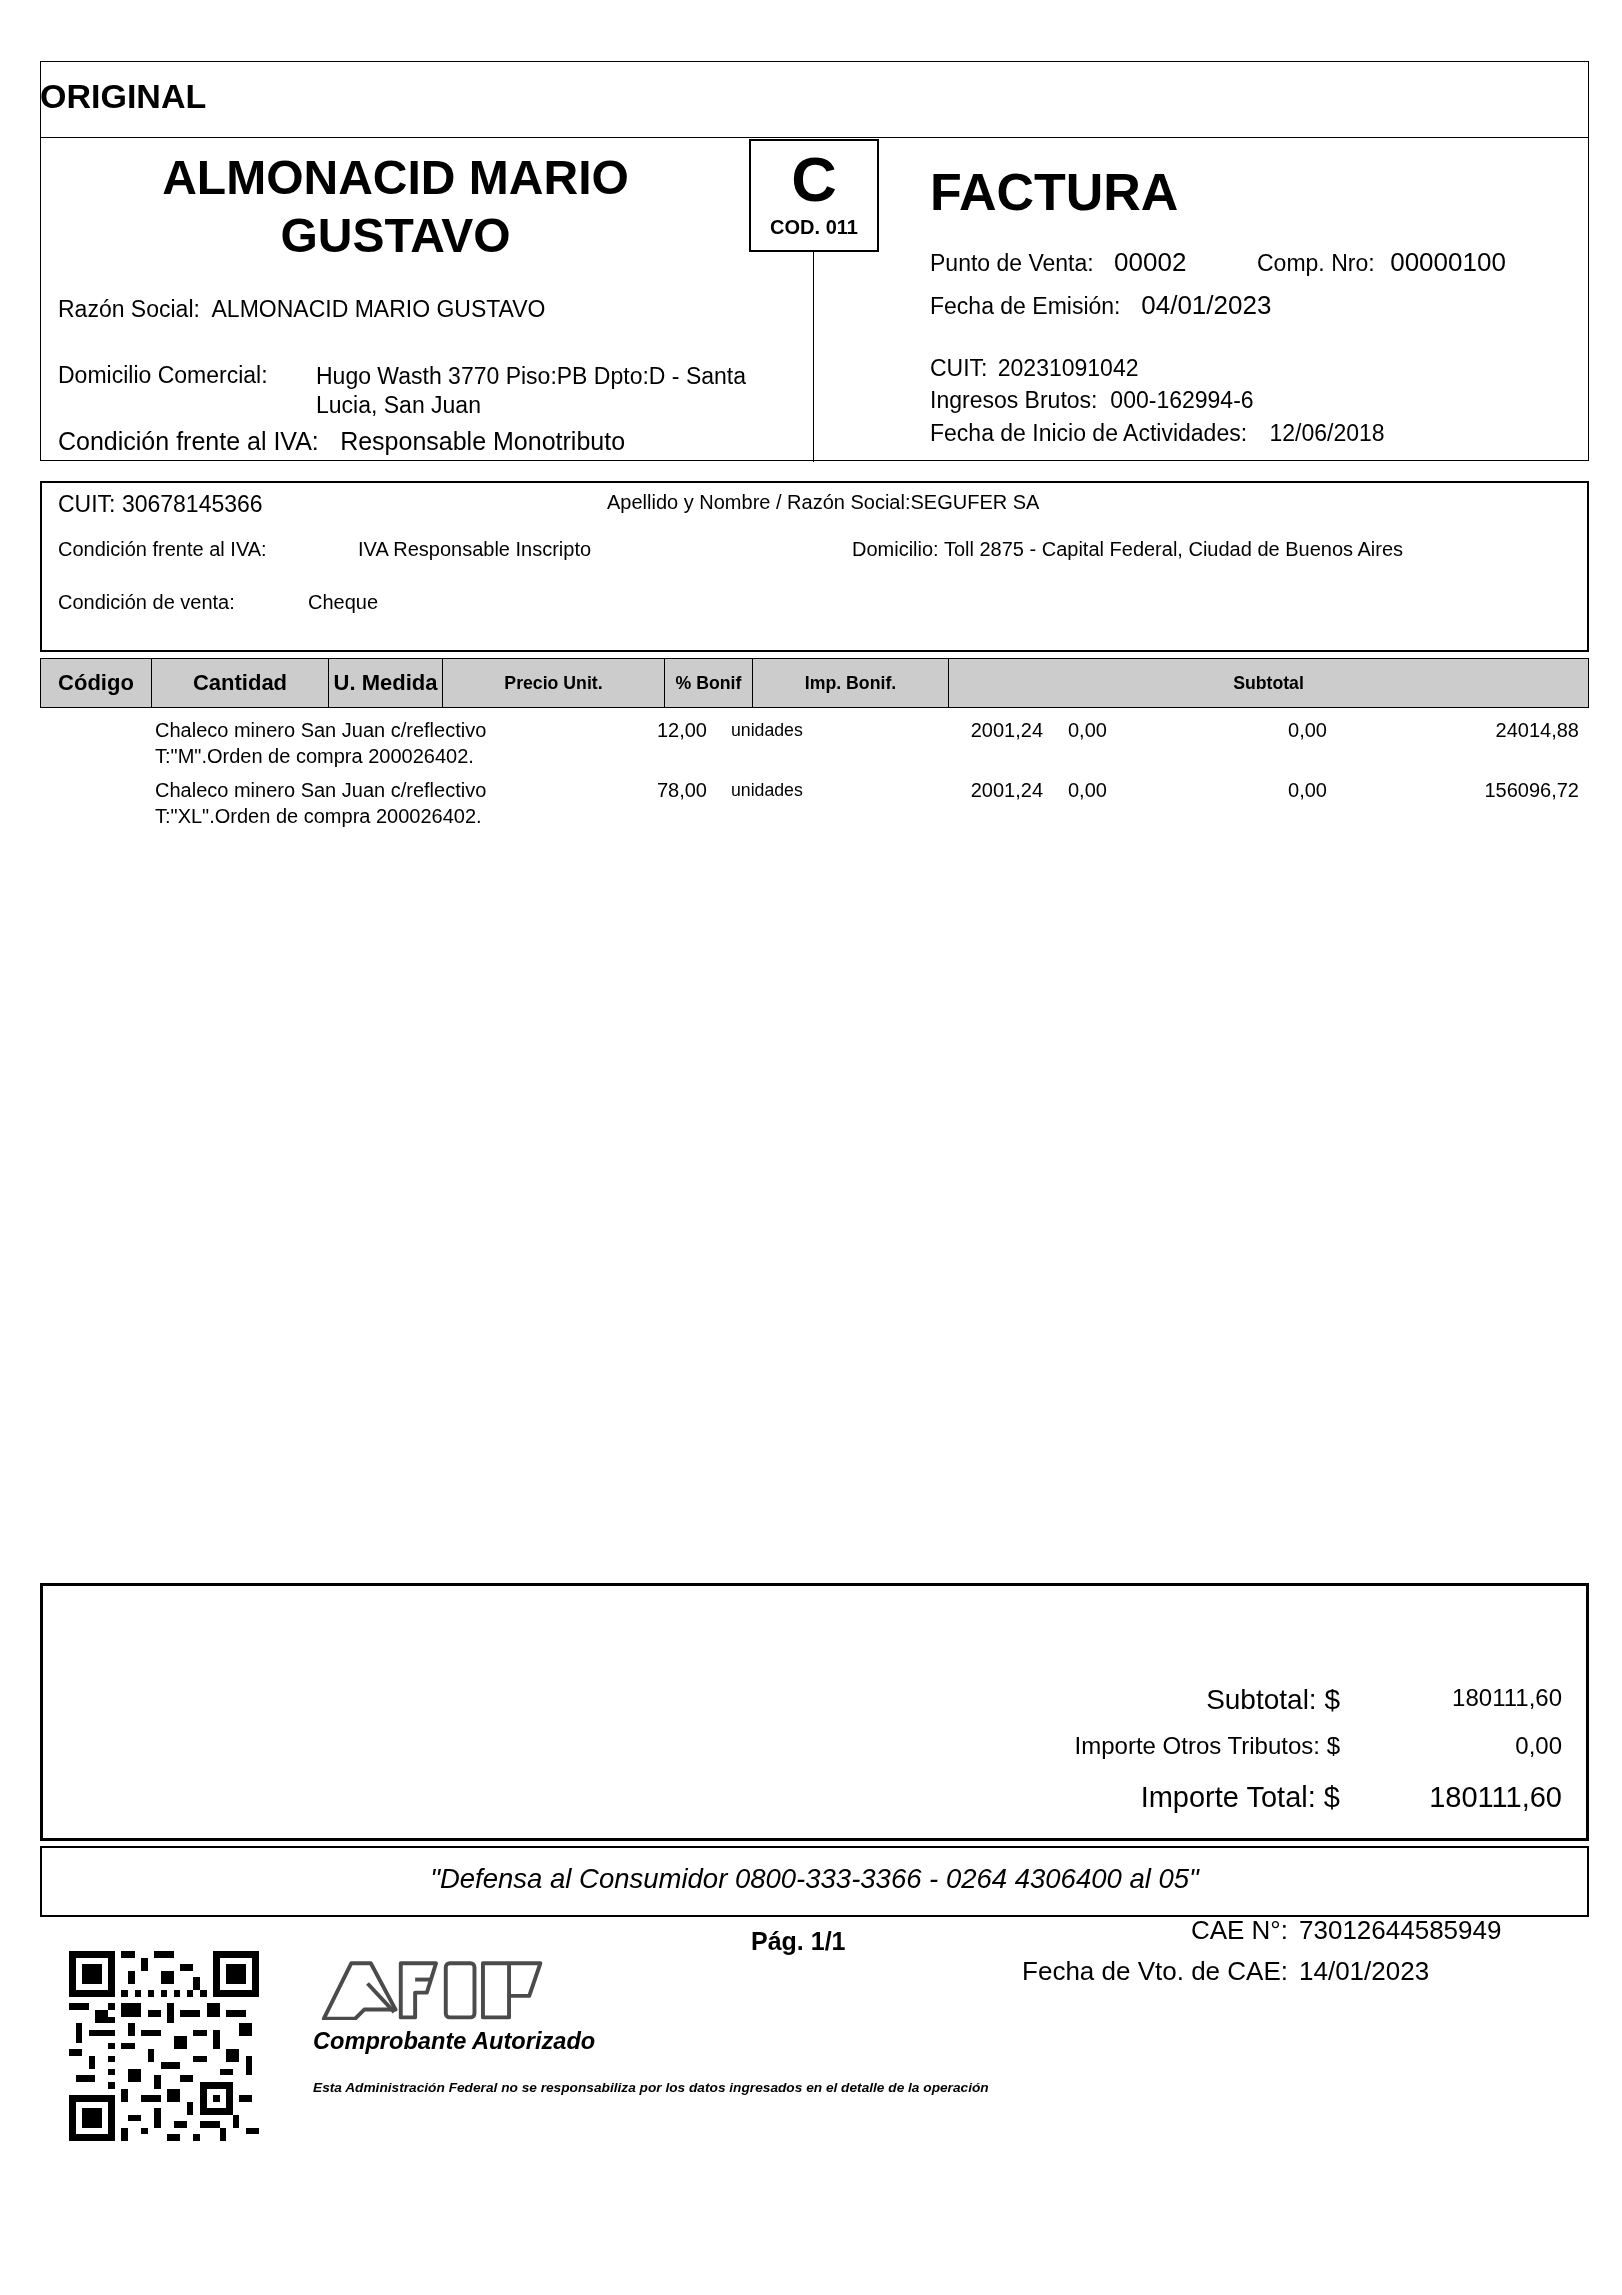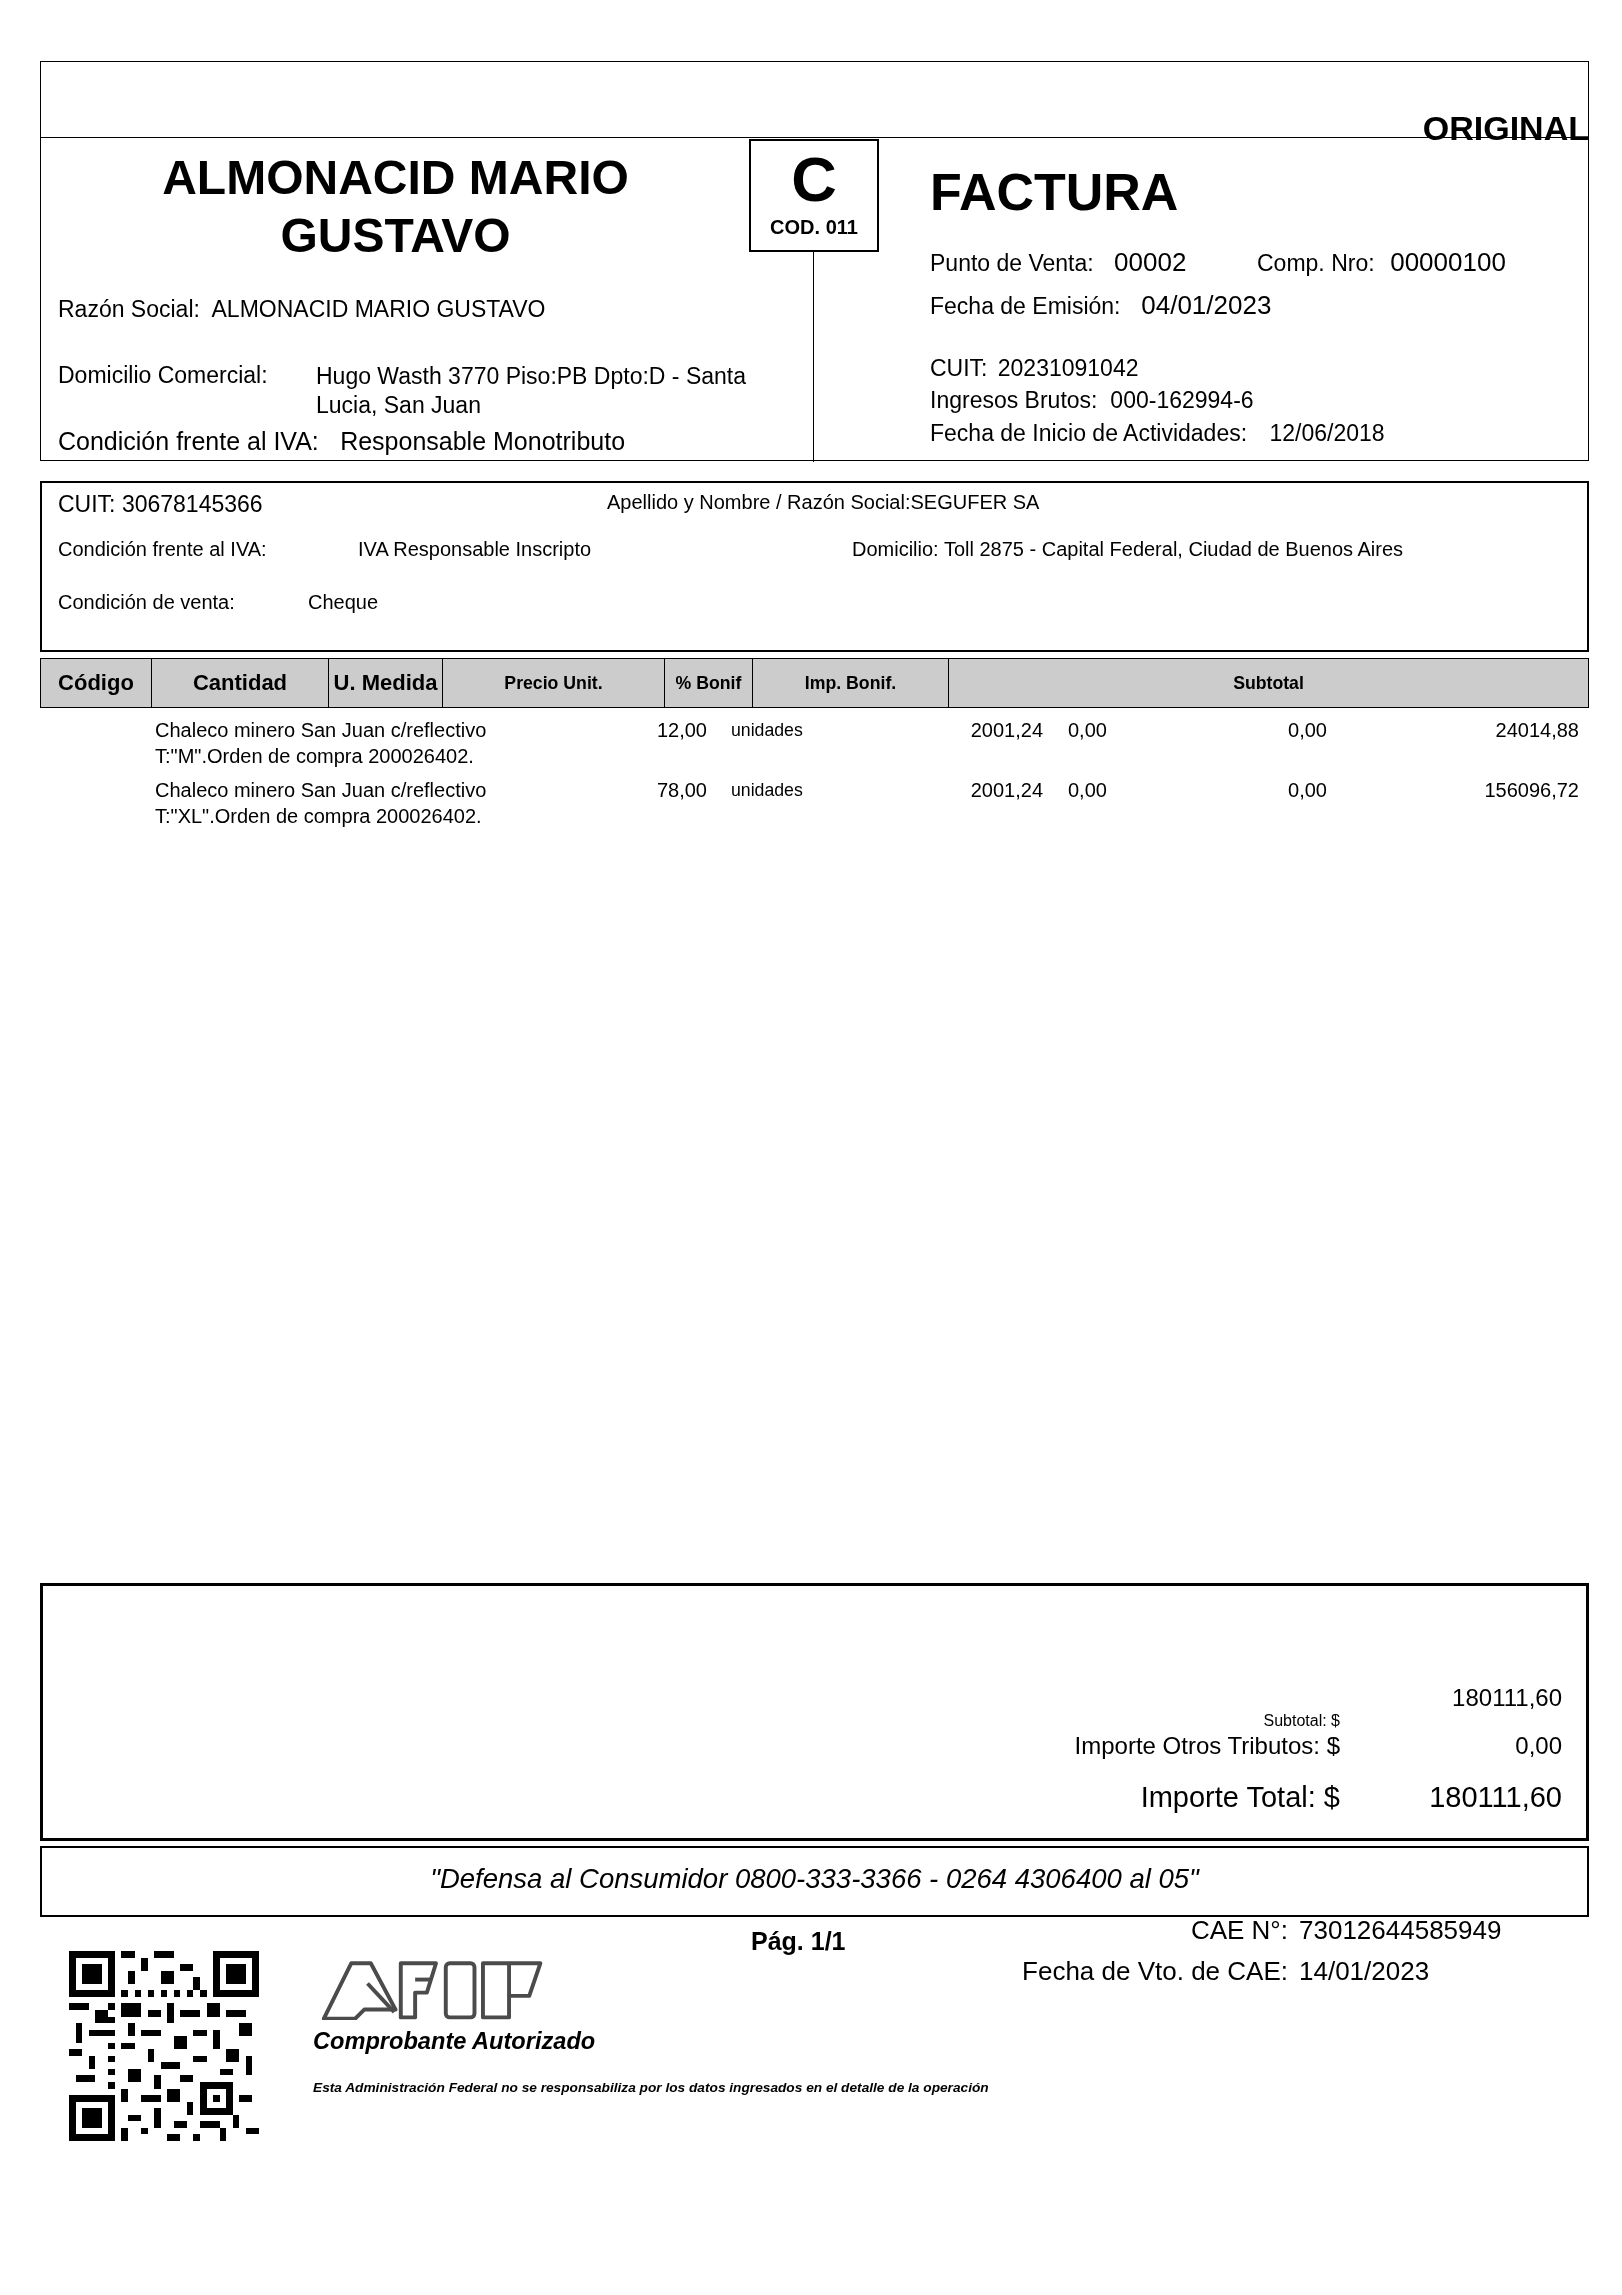--- a/index.html
+++ b/index.html
@@ -14,21 +14,21 @@
   .nowrap { white-space: nowrap; }
 
   
   #hdr-outer { left: 40px; top: 61px; width: 1549px; height: 400px; border-width: 1.3px; }
   #hdr-divider-h { left: 40px; top: 137px; width: 1549px; height: 1.3px; background: #000; }
   #hdr-divider-v { left: 813px; top: 251px; width: 1.3px; height: 211px; background: #000; }
   #type-box { left: 749px; top: 139px; width: 130px; height: 113px; border-width: 2px; background: #fff; text-align: center; }
   #type-letter { font-size: 63px; font-weight: bold; line-height: 63px; margin-top: 6.5px; }
   #type-code { font-size: 20px; font-weight: bold; margin-top: 5.2px; }
 
-  #original-title { left: 40px; top: 77px; width: 1549px; text-align: right; font-size: 34px; font-weight: bold; margin-top: 32px; }
+  #original-title { left: 40px; top: 77px; width: 1549px; text-align: left; font-size: 34px; font-weight: bold; }
   #issuer-name { left: 98px; top: 149px; width: 595px; text-align: center; font-size: 48px; font-weight: bold; line-height: 58px; }
 
   .lbl { font-weight: normal; }
   .f35 { font-size: 23px; }
   .f38 { font-size: 25px; }
 
   #factura-title { left: 930px; top: 162px; font-size: 52px; font-weight: bold; }
 
   
   #client-box { left: 40px; top: 481px; width: 1549px; height: 171px; border-width: 2px; }
@@ -165,21 +165,21 @@
   <div class="abs row-text cell-num" style="left:589px; width:118px; top:0;">78,00</div>
   <div class="abs nowrap" style="left:731px; top:2.6px; font-size:17.7px;">unidades</div>
   <div class="abs row-text cell-num" style="left:916px; width:127px; top:0;">2001,24</div>
   <div class="abs row-text nowrap" style="left:1068px; top:0;">0,00</div>
   <div class="abs row-text cell-num" style="left:1178px; width:149px; top:0;">0,00</div>
   <div class="abs row-text cell-num" style="left:1374px; width:205px; top:0;">156096,72</div>
 </div>
 
 <div class="box" id="totals-box"></div>
 
-<div class="abs nowrap lbl" style="left:916px; width:424px; text-align:right; top:1684px; font-size:16px;margin-top:28px;">Subtotal: $</div>
+<div class="abs nowrap lbl" style="left:916px; width:424px; text-align:right; top:1684px; font-size:28px;">Subtotal: $</div>
 <div class="abs nowrap lbl" style="left:1374px; width:188px; text-align:right; top:1684px; font-size:24px;">180111,60</div>
 
 <div class="abs nowrap lbl" style="left:916px; width:424px; text-align:right; top:1732px; font-size:24px;">Importe Otros Tributos: $</div>
 <div class="abs nowrap lbl" style="left:1374px; width:188px; text-align:right; top:1732px; font-size:24px;">0,00</div>
 
 <div class="abs nowrap lbl" style="left:916px; width:424px; text-align:right; top:1781px; font-size:29px;">Importe Total: $</div>
 <div class="abs nowrap lbl" style="left:1374px; width:188px; text-align:right; top:1781px; font-size:29px;">180111,60</div>
 
 <div class="box" id="consumer-box"></div>
 <div class="abs" id="consumer-text">"Defensa al Consumidor 0800-333-3366 - 0264 4306400 al 05"</div>

